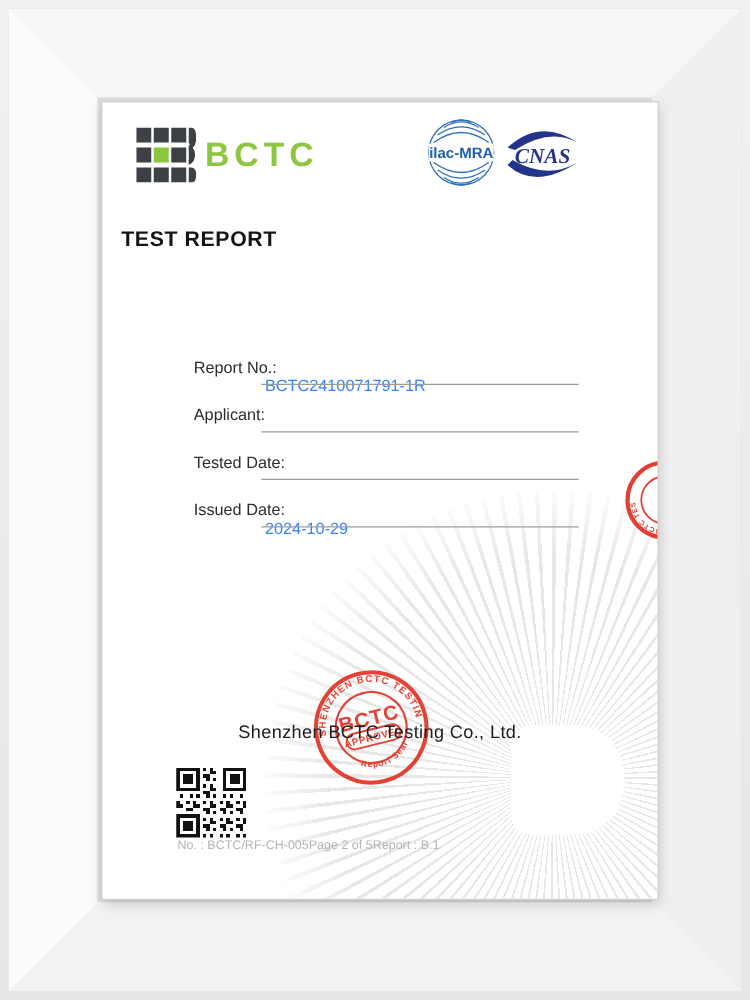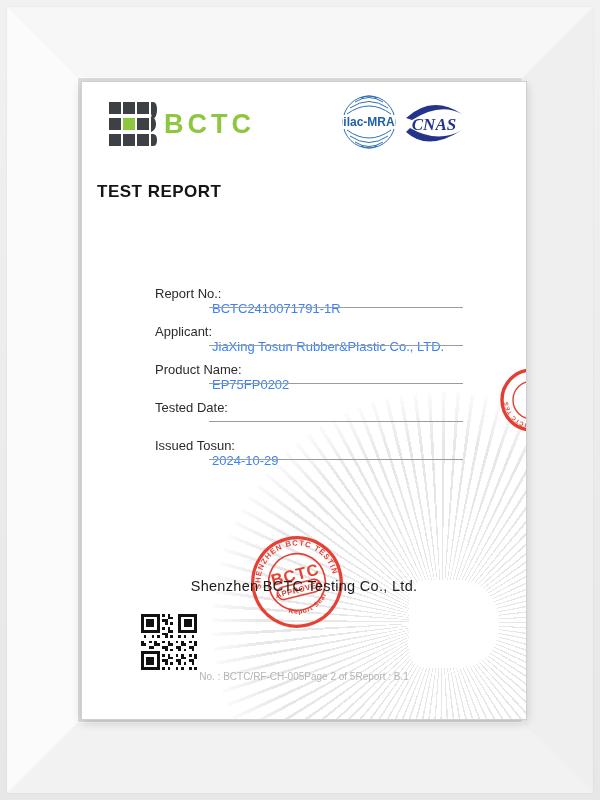--- a/index.html
+++ b/index.html
@@ -45,21 +45,21 @@
   
   .company{position:absolute;top:496px;left:0;width:100%;text-align:center;font-size:14.5px;
         font-weight:normal;color:#1c1c1c;z-index:4;letter-spacing:.3px;}
   .stamp-main{position:absolute;left:167px;top:452px;width:96px;height:96px;z-index:3;
         transform:rotate(-14deg);opacity:.92;}
   .stamp-side{position:absolute;left:412px;top:280px;width:76px;height:76px;z-index:2;opacity:.95;}
 
   
   .qr{position:absolute;left:59px;top:532px;width:56px;height:56px;z-index:2;}
   .footer{position:absolute;top:589px;left:0;width:444px;box-sizing:border-box;
-        padding:0 60px 0 60px;display:flex;justify-content:center;
+        padding:0 60px 0 60px;display:flex;justify-content:flex-start;
         font-size:10px;color:#b4b4b4;z-index:5;}
 </style>
 </head>
 <body>
 
 <div class="frame-outer"></div>
 <div class="frame"></div>
 
 <div class="page">
 
@@ -111,34 +111,28 @@
   <div class="title">TEST REPORT</div>
 
   <div class="fields">
     <div class="row">
       <span class="lbl">Report No.:</span>
       <span class="val">BCTC2410071791-1R</span>
       <span class="line"></span>
     </div>
     <div class="row">
       <span class="lbl">Applicant:</span>
-      <span class="val">JiaXing Tosun Rubber&amp;Plastic Co., LTD.</span>
-      <span class="line"></span>
-    </div>
-    <div class="row">
-      <span class="lbl">Product Name:</span>
-      <span class="val">EP75FP0202</span>
       <span class="line"></span>
     </div>
     <div class="row">
       <span class="lbl">Tested Date:</span>
       <span class="line"></span>
     </div>
     <div class="row">
-      <span class="lbl">Issued Tosun:</span>
+      <span class="lbl">Issued Date:</span>
       <span class="val">2024-10-29</span>
       <span class="line"></span>
     </div>
   </div>
 
   <div class="company">Shenzhen BCTC Testing Co., Ltd.</div>
 
   <svg class="stamp-main" viewBox="0 0 100 100">
     <defs>
       <path id="arcTop" d="M 12,50 A 38,38 0 0 1 88,50"></path>

